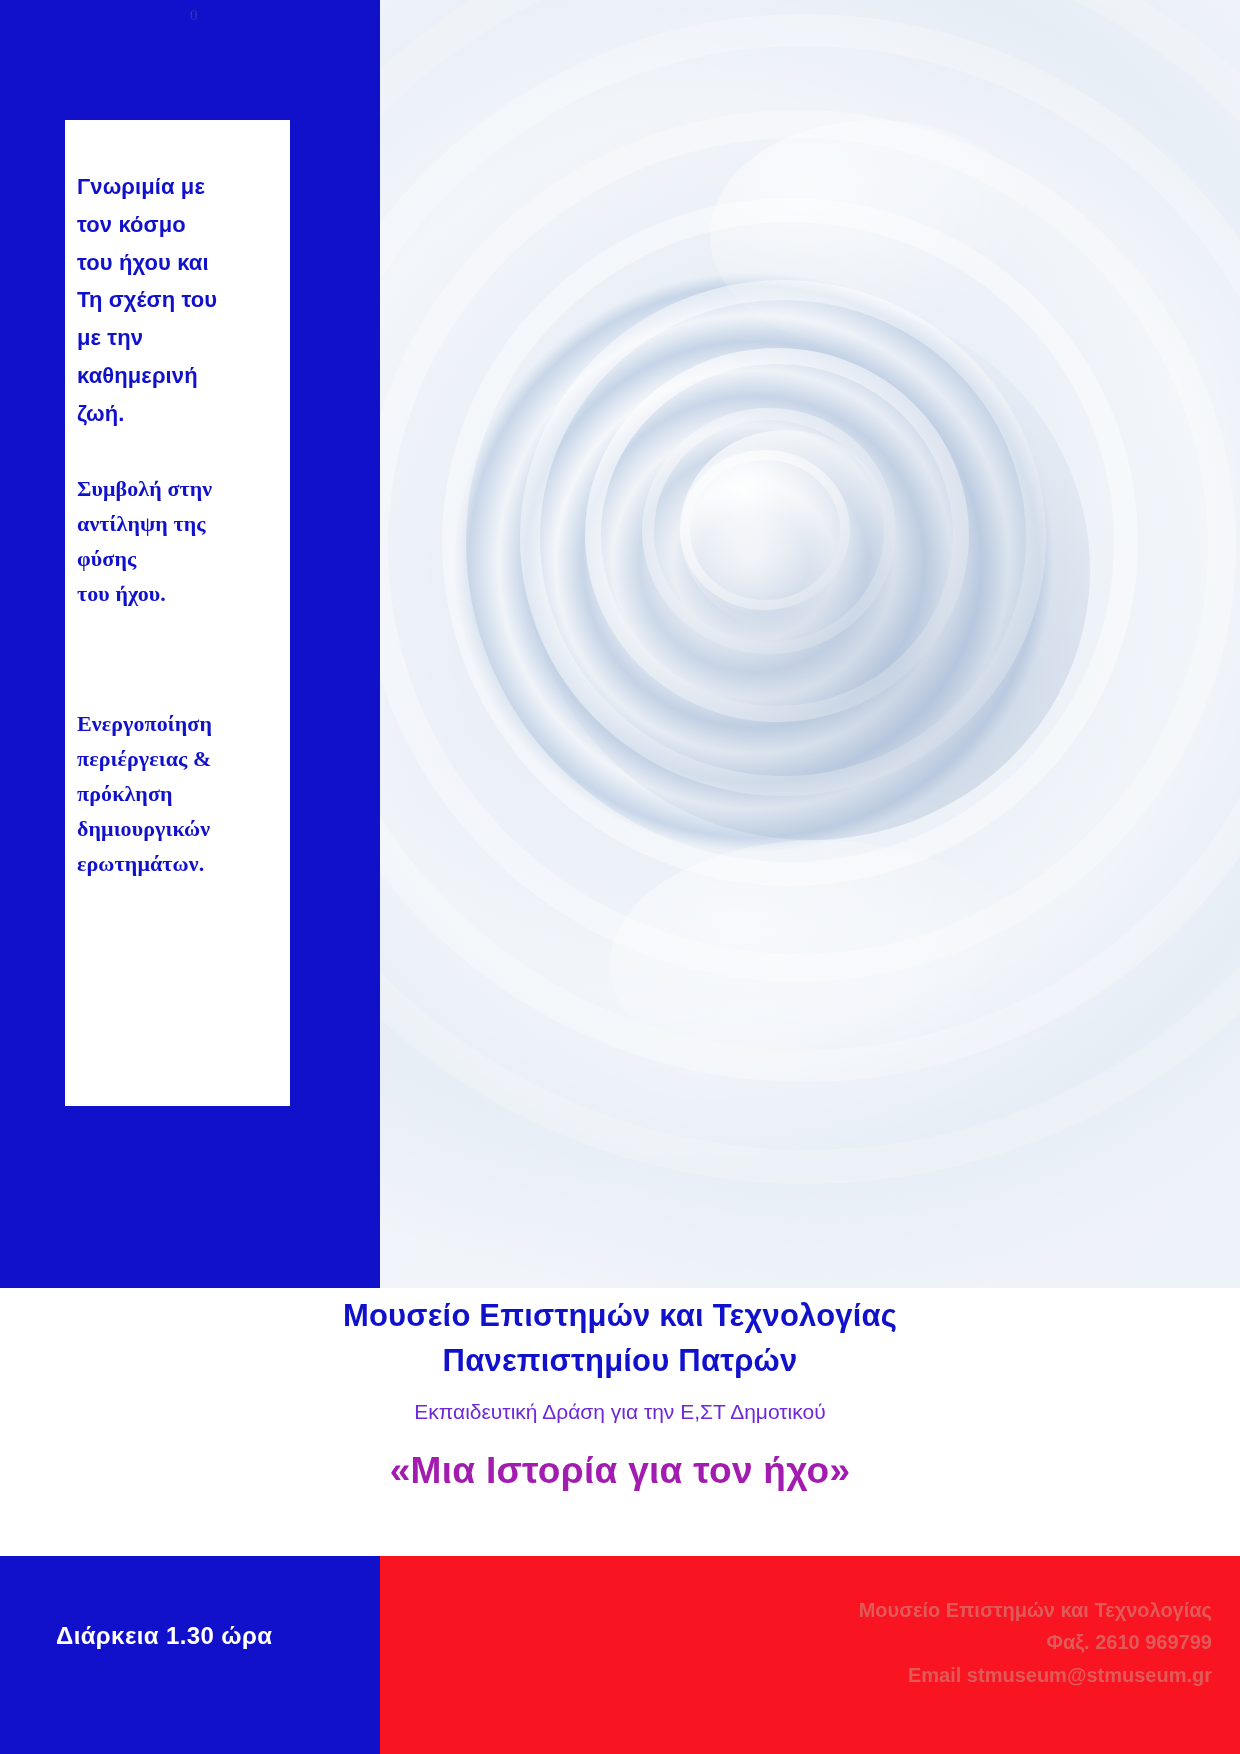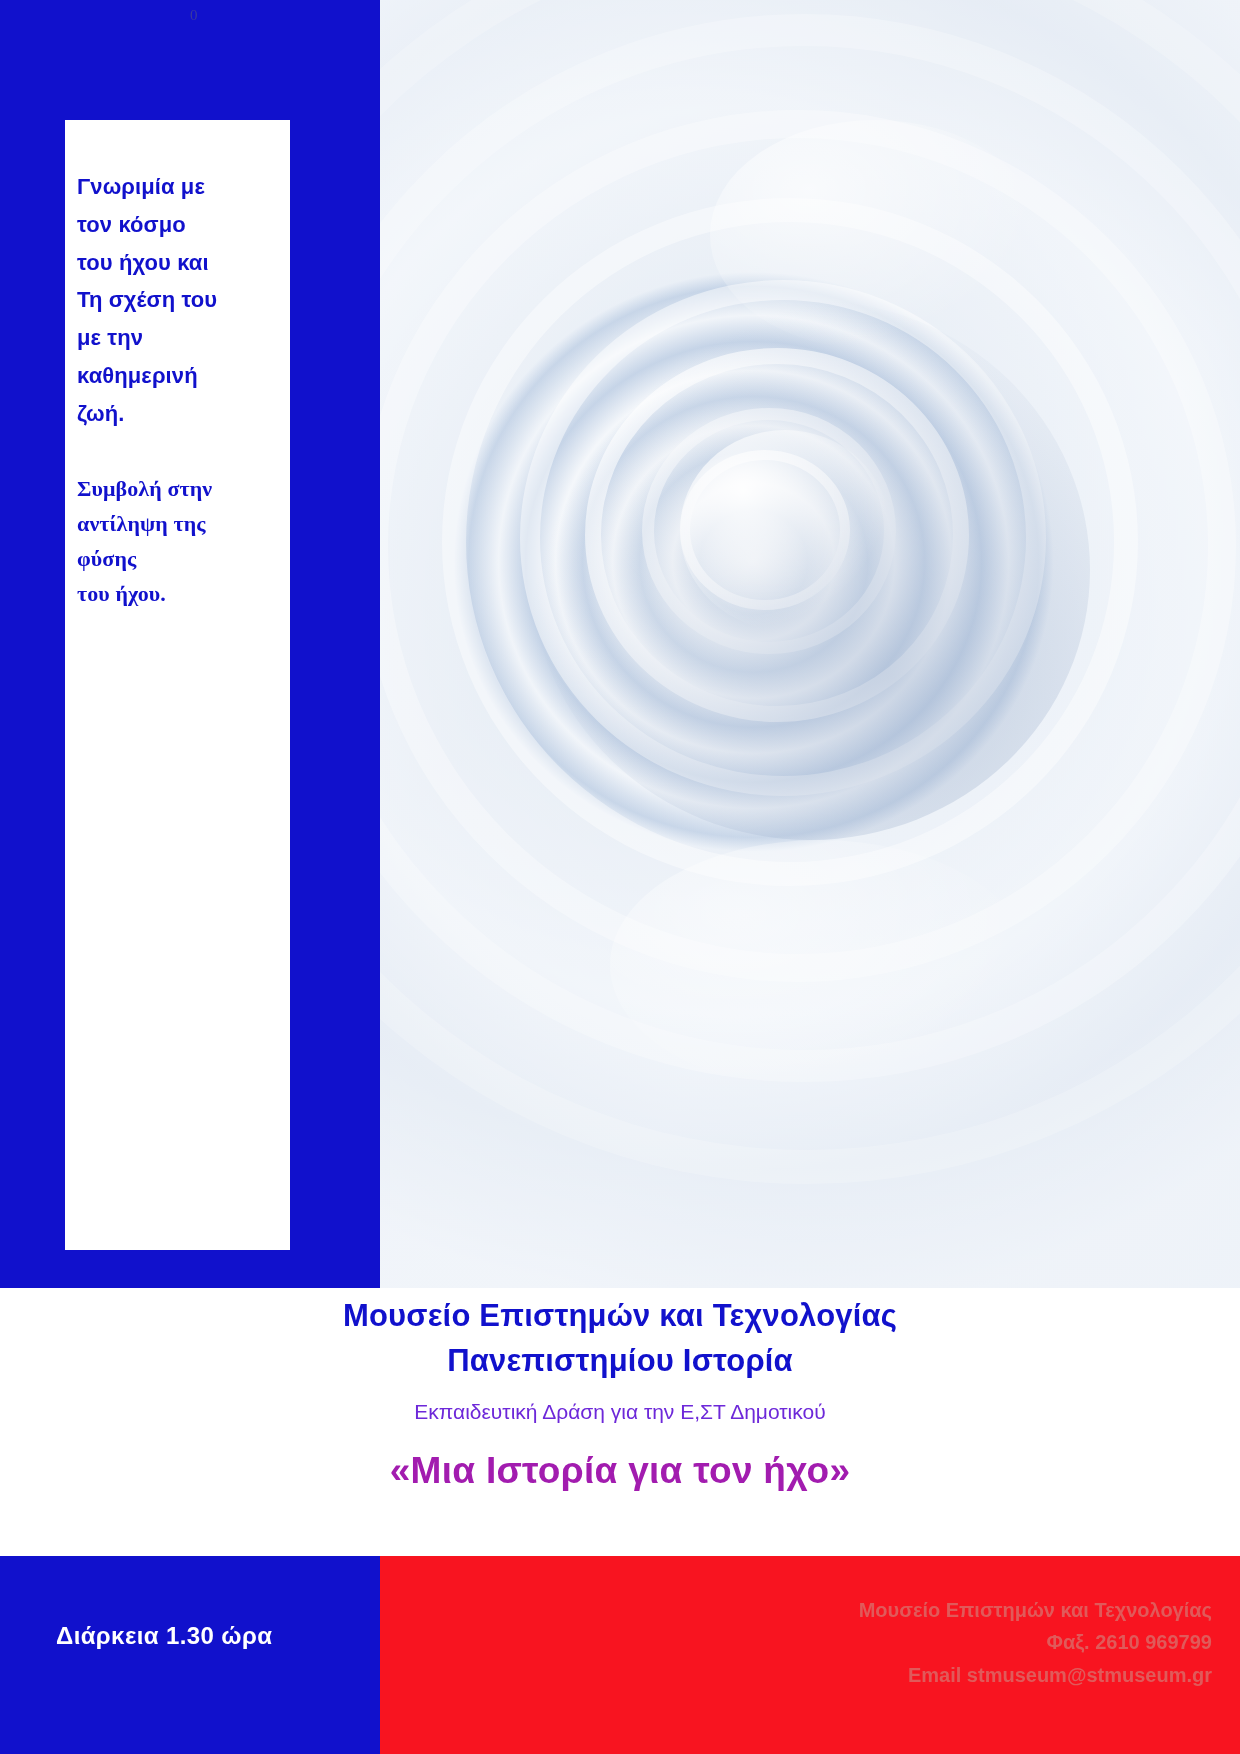--- a/index.html
+++ b/index.html
@@ -112,21 +112,21 @@
     font-family: "Liberation Serif", serif;
     z-index: 3;
   }
 
   
   .text-panel {
     position: absolute;
     left: 65px;
     top: 120px;
     width: 225px;
-    height: 1130px;
+    height: 986px;
     background: #ffffff;
     z-index: 4;
     box-sizing: border-box;
     padding: 48px 16px 0 12px;
   }
   .text-panel p {
     margin: 0;
     color: #1111cc;
     font-weight: bold;
     font-size: 22px;
@@ -272,28 +272,35 @@
 
       <p class="block tight">
         <span>Συμβολή στην</span><br>
         <span>αντίληψη  της</span><br>
         <span>φύσης</span><br>
         <span>του ήχου.</span>
       </p>
 
       <div class="spacer-big"></div>
 
+      <p class="block tight">
+        <span>Ενεργοποίηση</span><br>
+        <span>περιέργειας &amp;</span><br>
+        <span>πρόκληση</span><br>
+        <span>δημιουργικών</span><br>
+        <span>ερωτημάτων.</span>
+      </p>
 
     </div>
   </div>
 
   <div class="mid-band">
     <h1 class="museum-title">
       <span>Μουσείο Επιστημών και Τεχνολογίας</span><br>
-      <span>Πανεπιστημίου Ιστορία</span>
+      <span>Πανεπιστημίου Πατρών</span>
     </h1>
     <p class="subtitle">Εκπαιδευτική Δράση για την Ε,ΣΤ Δημοτικού</p>
     <h2 class="main-title">«Μια Ιστορία για τον ήχο»</h2>
   </div>
 
   <div class="bottom-area">
     <div class="bottom-blue"></div>
     <div class="bottom-red"></div>
 
     <div class="duration">Διάρκεια  1.30 ώρα</div>

